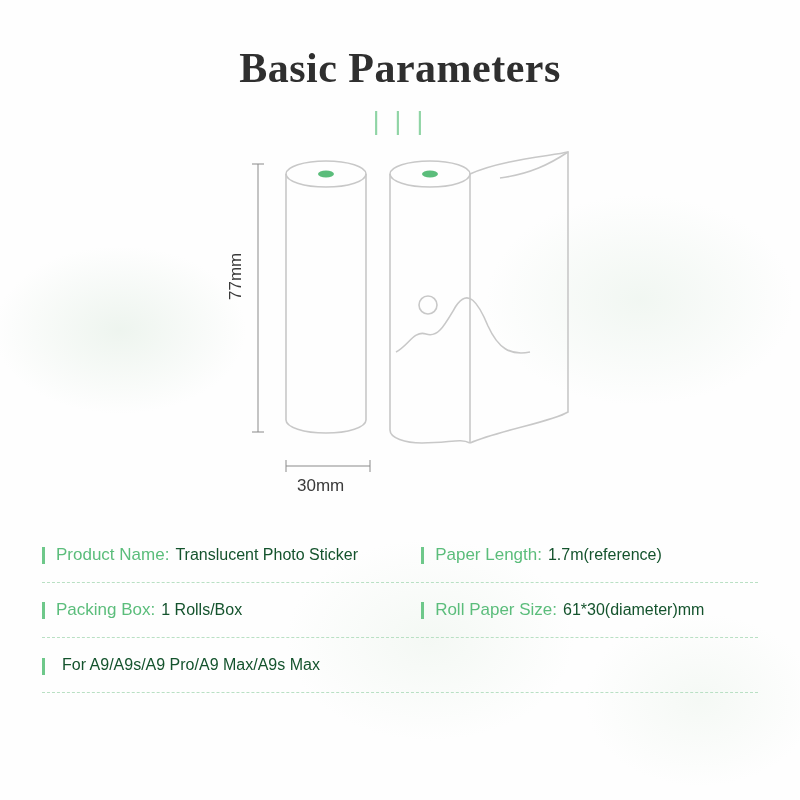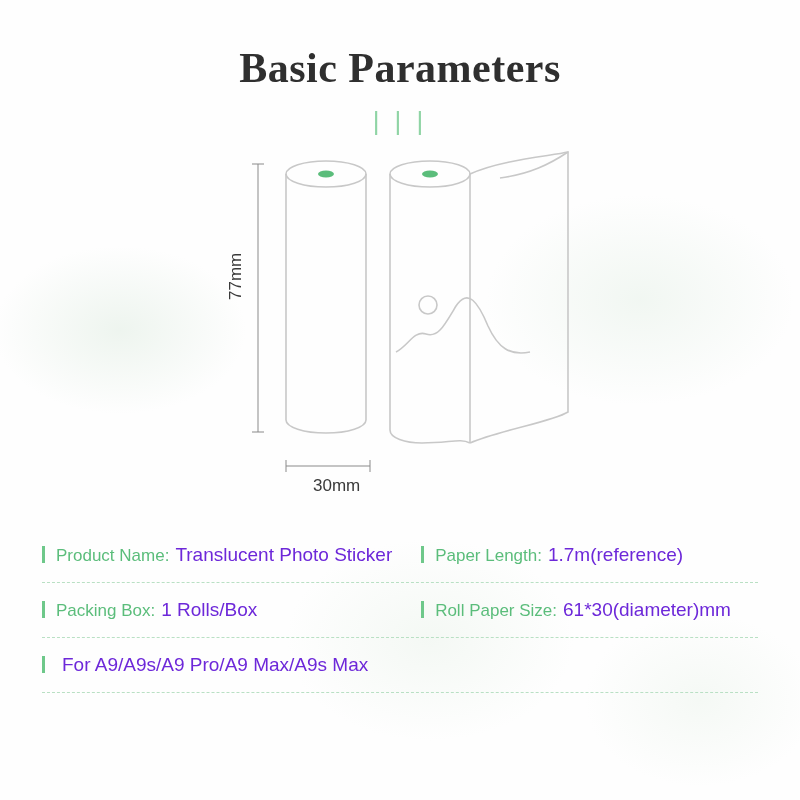--- a/index.html
+++ b/index.html
@@ -69,21 +69,21 @@
   }
   .dim-v {
     top: 300px;
     left: 226px;
     transform: rotate(-90deg);
     transform-origin: left top;
     white-space: nowrap;
   }
   .dim-h {
     top: 476px;
-    left: 313px;
+    left: 297px;
     white-space: nowrap;
   }
   .specs {
     position: absolute;
     top: 528px;
     left: 42px;
     width: 716px;
   }
   .spec-row {
     display: flex;
@@ -113,22 +113,22 @@
   }
   .spec-cell.left { width: 380px; }
   .spec-cell.right { width: 336px; }
   .spec-cell.wide { width: 716px; }
   .spec-label {
     color: #5bbd7b;
     font-size: 17px;
     white-space: nowrap;
   }
   .spec-value {
-    color: #6d28d9;
-    font-size: 19px;
+    color: #14532d;
+    font-size: 16px;
     margin-left: 6px;
     white-space: nowrap;
   }
 </style>
 </head>
 <body>
 
 <div class="page">
   <div class="bg-wash"></div>
 

